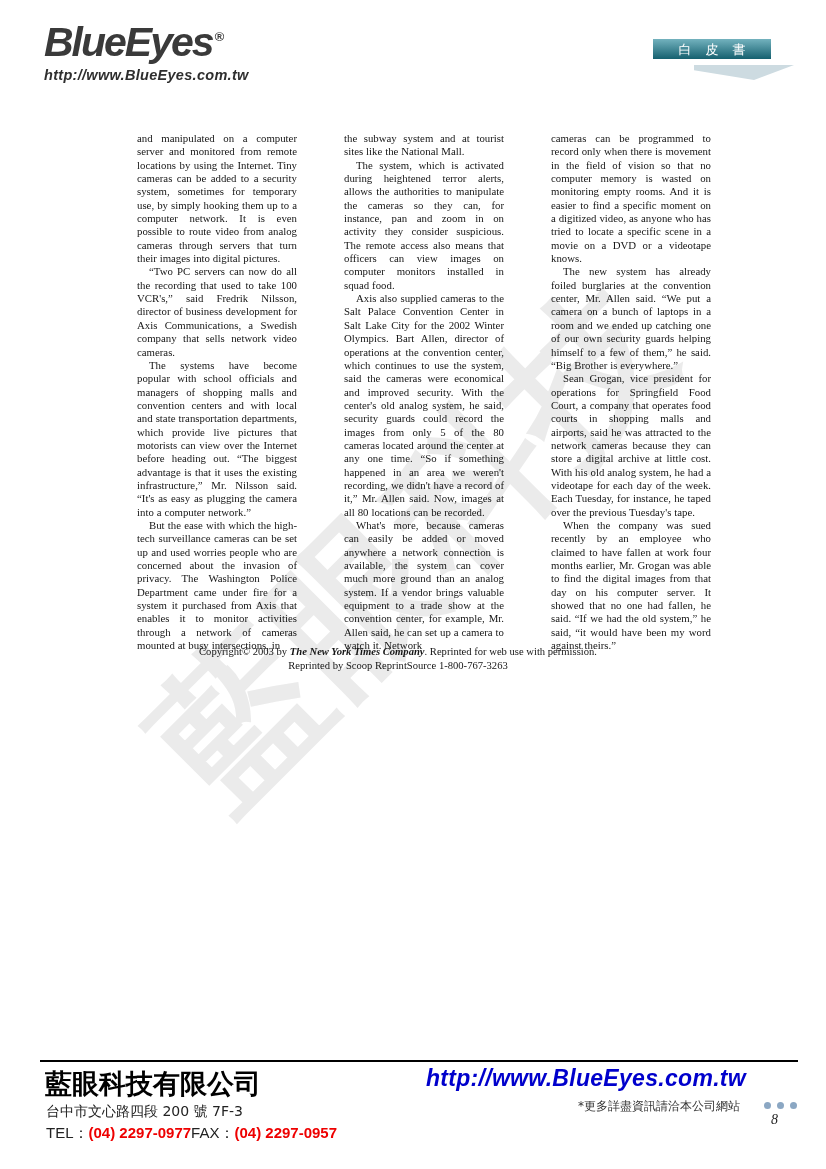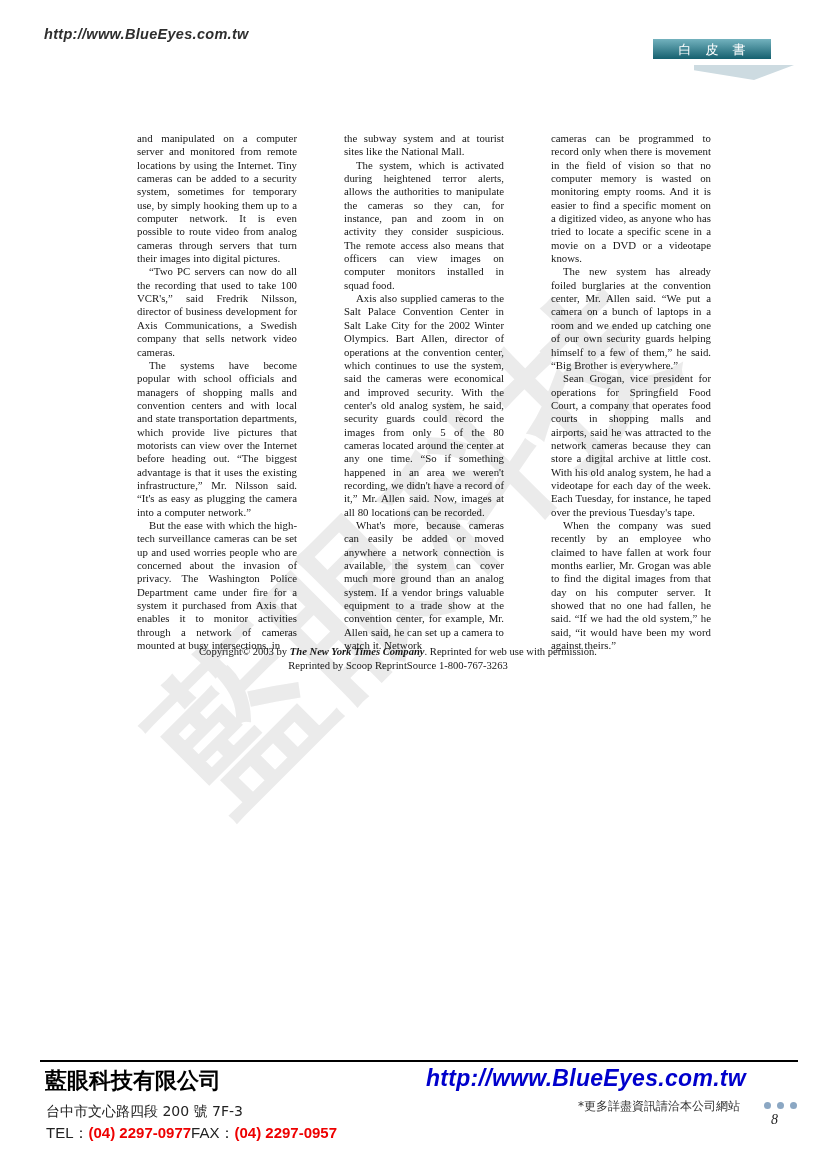--- a/index.html
+++ b/index.html
@@ -62,21 +62,21 @@
   .copyright {
     position:absolute; left:0; top:645px; width:796px; z-index:1;
     text-align:center; font-size:10.6px; line-height:13.5px; color:#151515;
   }
   .copyright .co { font-weight:bold; font-style:italic; }
 
   
   .footer-rule { position:absolute; left:40px; top:1060px; width:758px; border-top:2px solid #000; z-index:2; }
   .footer-company {
     position:absolute; left:45px; top:1066px; z-index:2;
-    font-family:"DejaVu Sans", sans-serif; font-weight:bold; font-size:22px; color:#000;
+    font-family:"DejaVu Sans", sans-serif; font-weight:bold; font-size:27px; color:#000;
   }
   .footer-address {
     position:absolute; left:46px; top:1103px; z-index:2;
     font-family:"DejaVu Sans", sans-serif; font-size:14px; color:#222;
   }
   .footer-tel {
     position:absolute; left:46px; top:1124px; z-index:2;
     font-family:"Liberation Sans", sans-serif; font-size:15px; color:#222;
   }
   .footer-tel .num { font-weight:bold; color:#ee0000; }
@@ -96,20 +96,21 @@
     position:absolute; left:771px; top:1112px; z-index:2;
     font-family:"Liberation Serif", serif; font-style:italic; font-size:14px; color:#222;
   }
 </style>
 </head>
 <body>
 
 <div class="page">
 
   <div class="logo-block">
+    <div class="logo-text"><span>BlueEyes</span><span class="logo-reg">®</span></div>
     <div class="logo-url">http://www.BlueEyes.com.tw</div>
   </div>
   <div class="badge-shadow"></div>
   <div class="badge">
     <span class="badge-label">白皮書</span>
   </div>
 
   <div class="watermark">
     <span>藍眼科技</span>
   </div>

